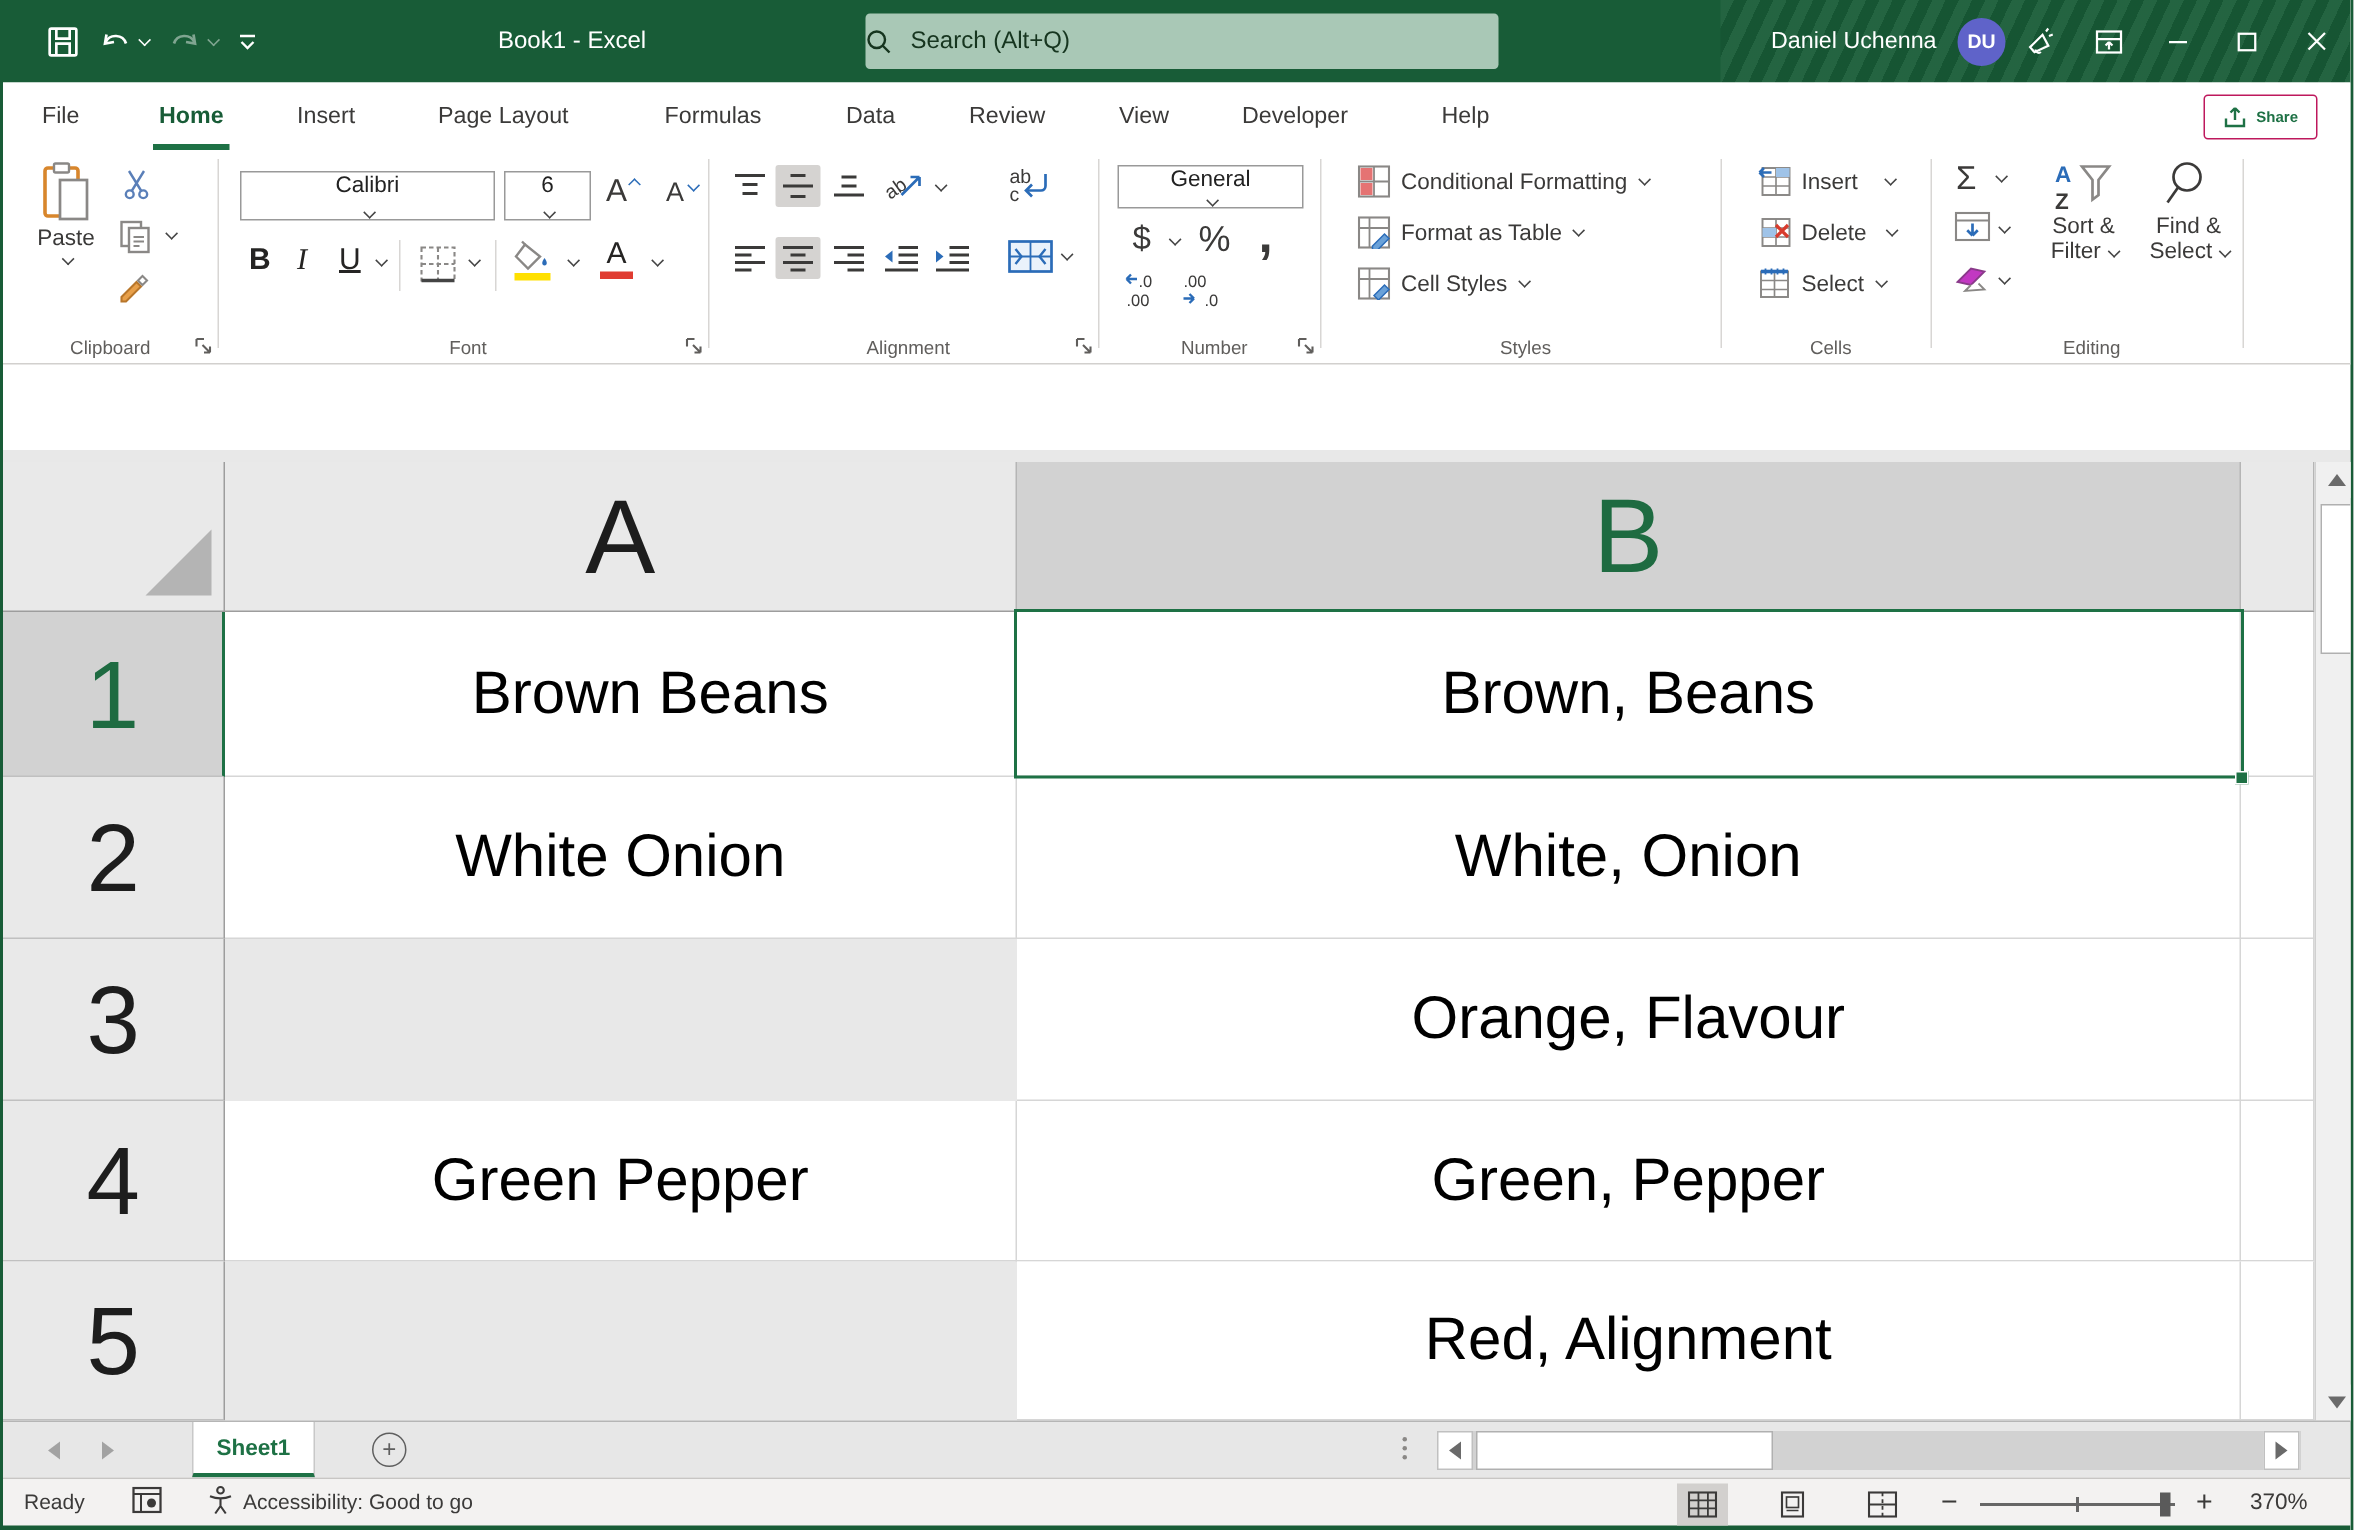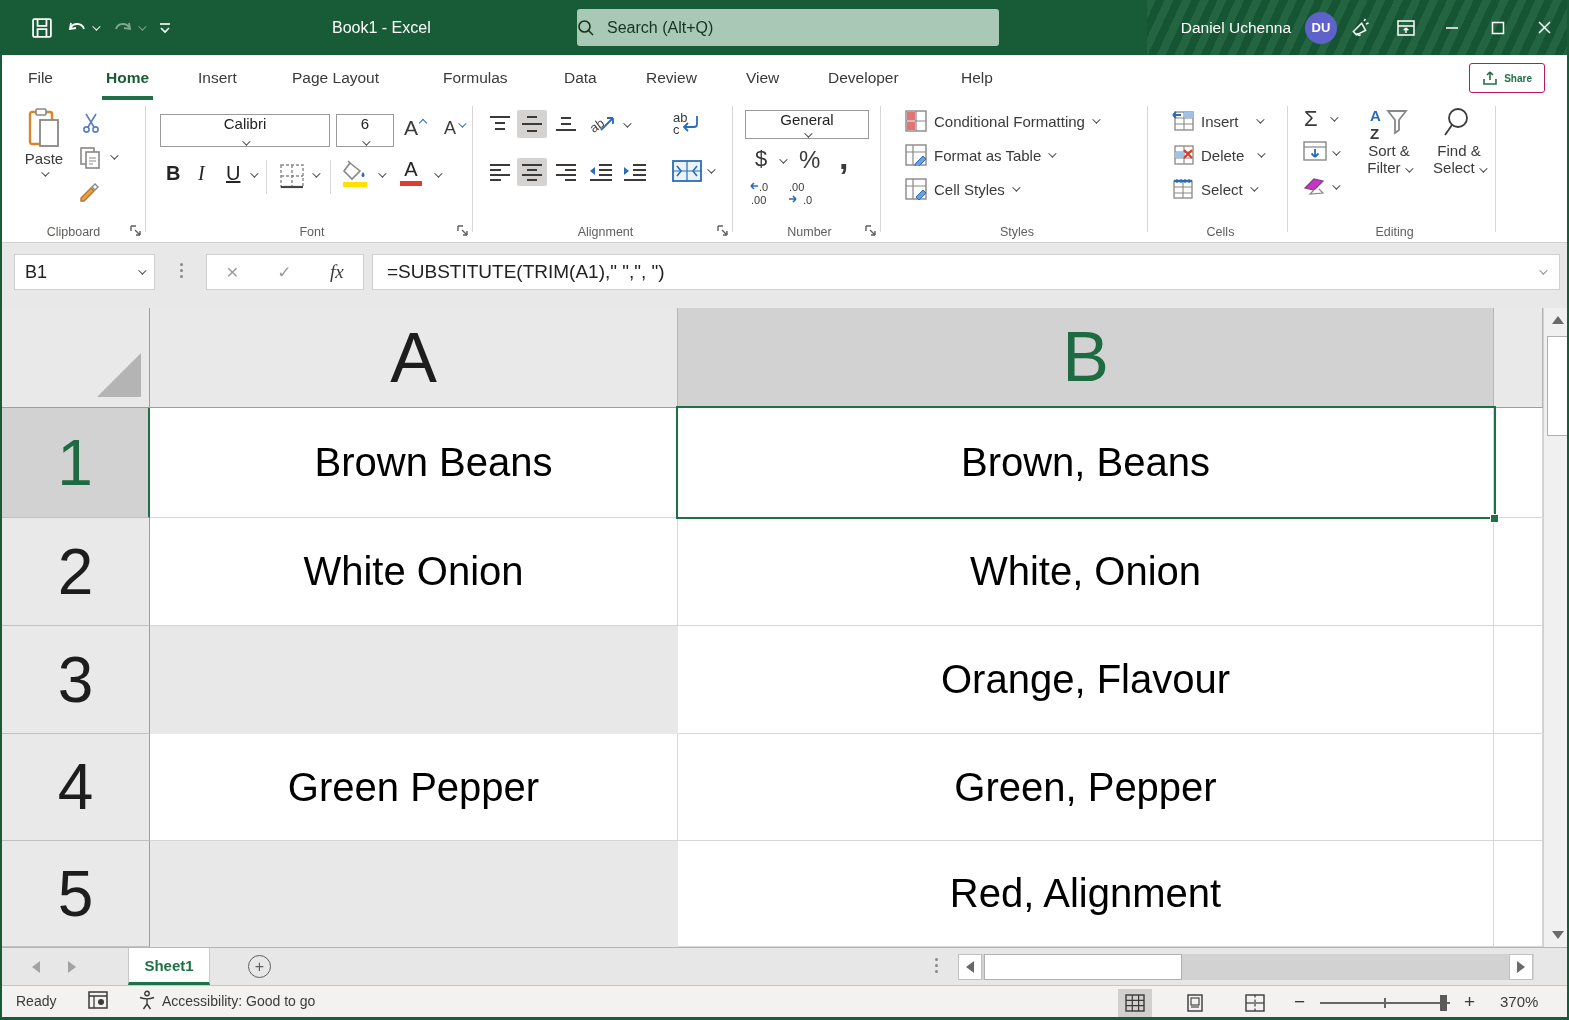--- a/index.html
+++ b/index.html
@@ -492,40 +492,20 @@
             <path d="M10 19L3 29" stroke="#3b3a39" stroke-width="1.8"></path>
           </svg>
         <div class="rlbl">Find &amp;</div>
         <div class="rlbl"><span>Select</span> <i class="cv"></i></div>
       </div>
       <div class="glabel">Editing</div>
     </div>
     <i class="cv up" style="position:absolute;left:1540px;top:228px;border-color:#605e5c"></i>
   </div>
 
-  <div class="fbar">
-    <div class="whitefield" style="left:12px;width:141px;display:flex;align-items:center;justify-content:space-between;padding:0 10px;font-size:18px;color:#222">
-      <span>B1</span>
-        <i class="cv"></i>
-    </div>
-    <div class="dots3" style="left:178px;top:20px">
-        <i></i>
-        <i></i>
-        <i></i>
-      </div>
-    <div class="whitefield" style="left:204px;width:158px;display:flex;align-items:center;justify-content:space-around">
-      <span style="font-size:21px;color:#9d9b99">×</span>
-      <span style="font-size:17px;color:#9d9b99">✓</span>
-      <span style="font-size:19px;font-style:italic;font-family:'Liberation Serif',serif;color:#3b3a39">fx</span>
-    </div>
-    <div class="whitefield" style="left:370px;width:1188px;display:flex;align-items:center;justify-content:space-between;padding:0 14px">
-      <span style="font-size:19px;color:#222">=SUBSTITUTE(TRIM(A1)," ",", ")</span>
-      <i class="cv" style="border-color:#8a8886"></i>
-    </div>
-  </div>
 
   <div class="sheet">
 
     <div class="hdr" style="left:0;top:8px;width:148px;height:100px;background:#e9e9e9;border-right:1px solid #9d9d9d;border-bottom:1px solid #9d9d9d">
       <i style="position:absolute;right:8px;bottom:10px;width:0;height:0;border-left:44px solid transparent;border-bottom:44px solid #b4b4b4"></i>
     </div>
     <div class="hdr colhdr" style="left:148px;top:8px;width:528px;height:100px">A</div>
     <div class="hdr colhdr sel" style="left:676px;top:8px;width:816px;height:100px">B</div>
     <div class="hdr colhdr" style="left:1492px;top:8px;width:49px;height:100px"></div>
 

